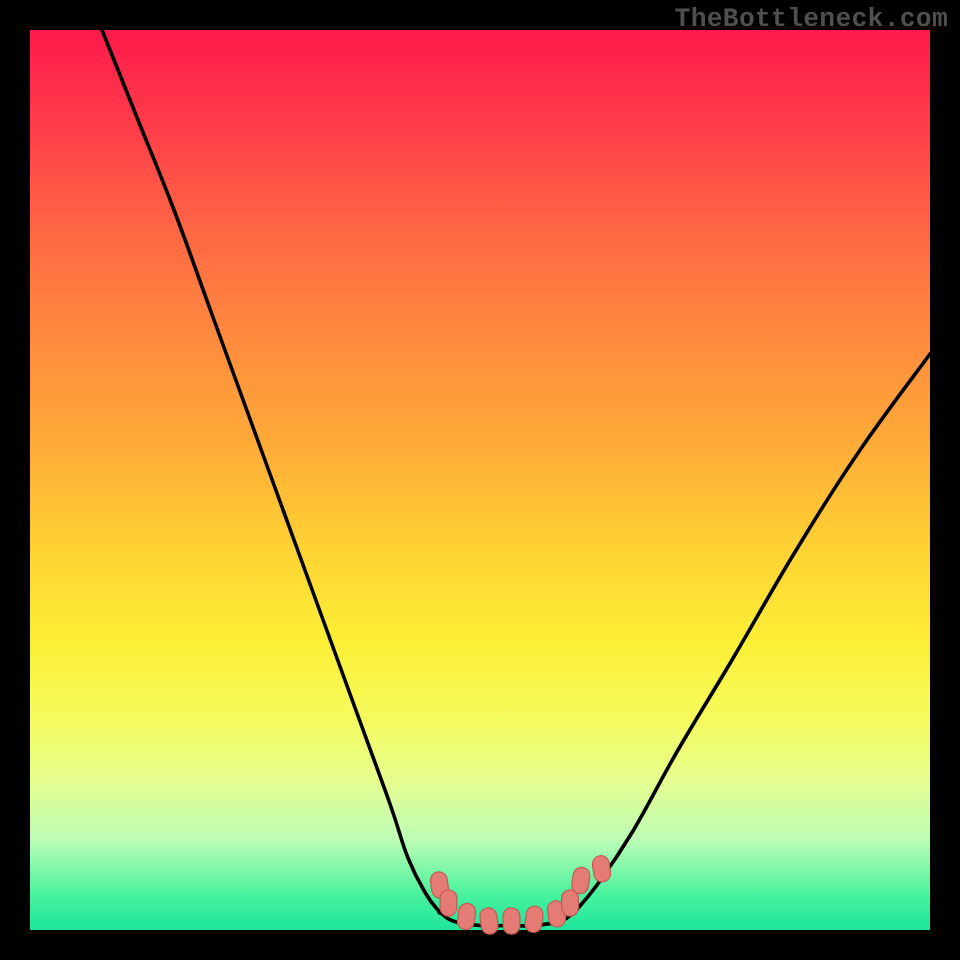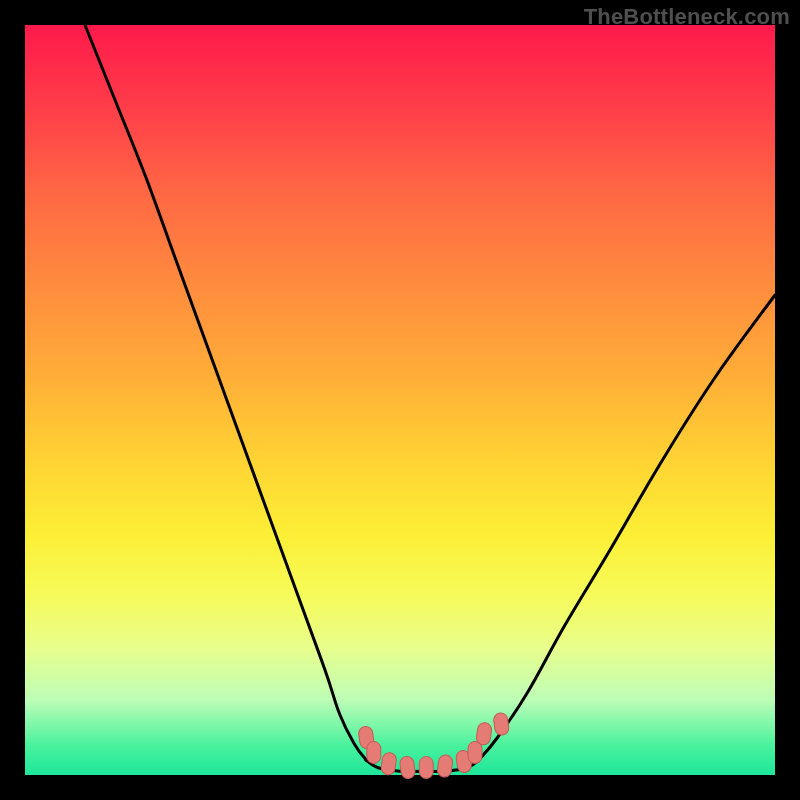--- a/index.html
+++ b/index.html
@@ -9,20 +9,21 @@
     height: 800px;
     overflow: hidden;
     background: #000;
     font-family: Arial, Helvetica, sans-serif;
   }
   .frame {
     position: relative;
     width: 800px;
     height: 800px;
     background: #000;
+    font-family: Liberation Mono, monospace;
   }
   .plot-area {
     position: absolute;
     left: 25px;
     top: 25px;
     width: 750px;
     height: 750px;
     
     background: linear-gradient(
       to bottom,

